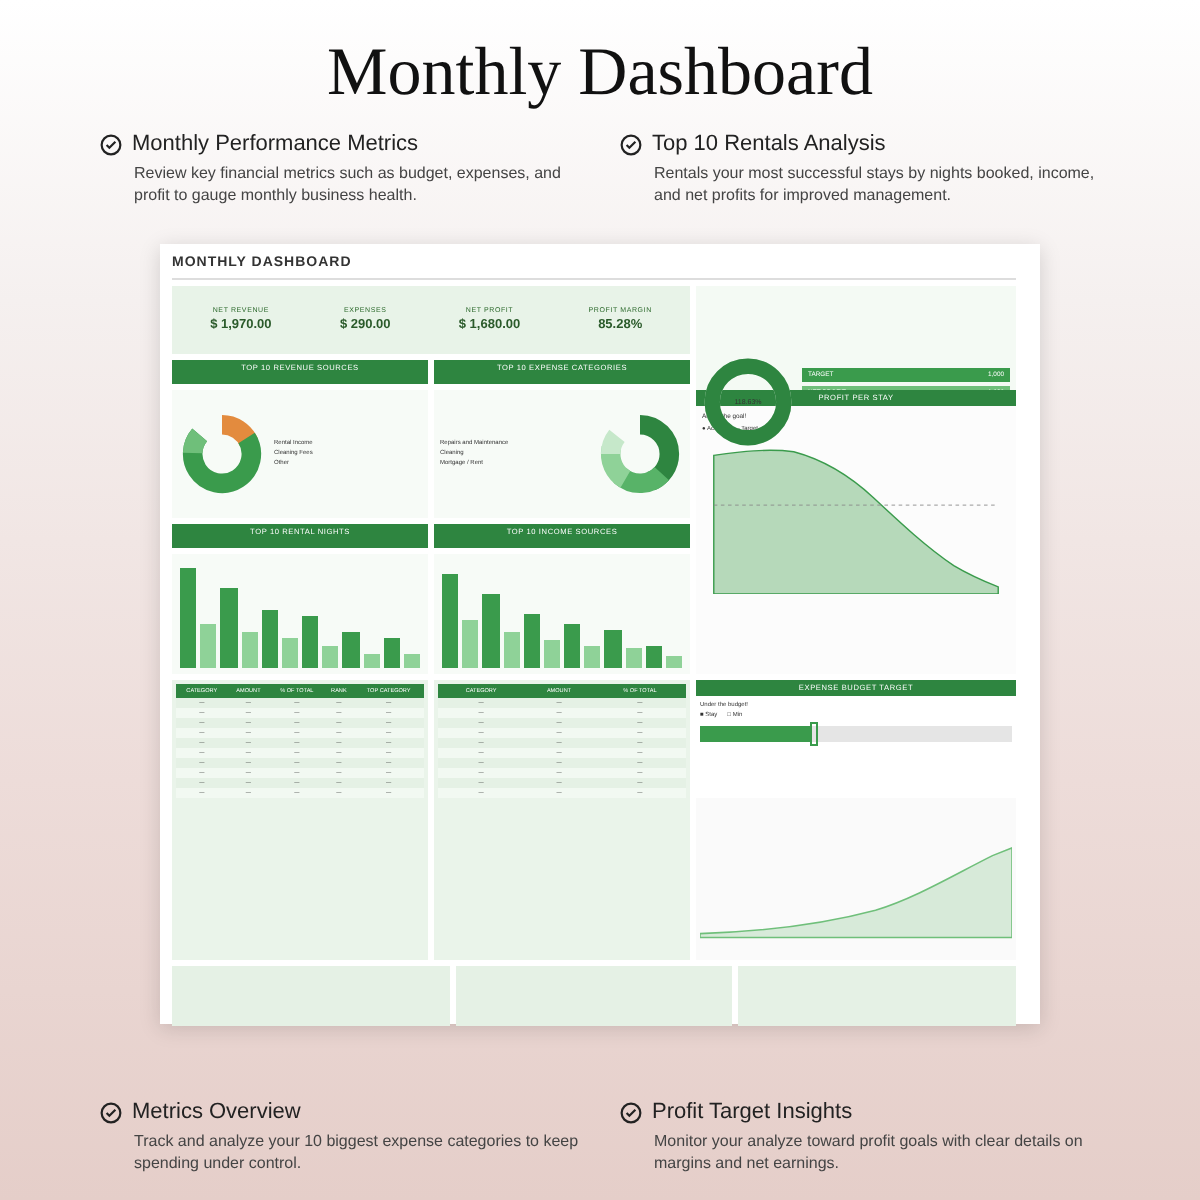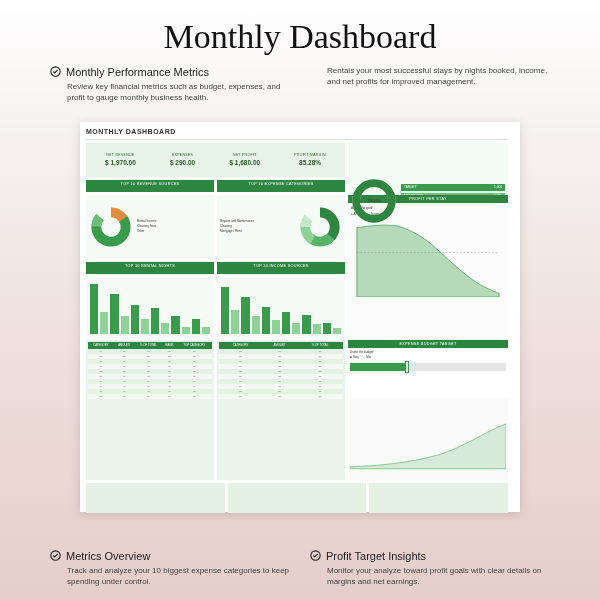--- a/index.html
+++ b/index.html
@@ -6,21 +6,21 @@
   body {
     width: 600px; height: 600px;
     background: linear-gradient(180deg, #ffffff 0%, #f5f0ef 25%, #eddcd9 65%, #e5cec9 100%);
     font-family: Georgia, serif;
     overflow: hidden;
     position: relative;
   }
   .title { text-align: center; font-size: 34px; padding: 18px 0 10px 0; color: #111; font-weight: 400;}
   .features { display: flex; justify-content: space-between; padding: 0 50px 10px 50px; gap: 20px; font-family: Helvetica, Arial, sans-serif;}
   .feature { flex: 1; }
-  .feature h3 { font-size: 11px; font-weight: 500; color: #222; margin-bottom: 4px; display:flex; align-items:flex-start; gap:5px;}
+  .feature h3 { font-size: 11px; font-weight: 500; color: #222; margin-bottom: 4px; display:flex; align-items:center; gap:5px;}
   .feature p { font-size: 8px; line-height: 1.35; color: #444; padding-left: 17px;}
   .check-icon { width: 11px; height: 11px; display:inline-block; }
   .check-icon svg { width:100%; height:100%; stroke:#222; stroke-width:2; fill:none;}
   .features-bottom { position:absolute; bottom:12px; left:0; right:0; display: flex; justify-content: space-between; padding: 0 50px; gap: 20px; font-family: Helvetica, Arial, sans-serif;}
 
   .dashboard {
     margin: 8px auto 0; width: 440px; height: 390px; background: #fff;
     box-shadow: 0 2px 10px rgba(0,0,0,0.15);
     font-family: Helvetica, Arial, sans-serif;
     font-size: 4.5px;
@@ -87,20 +87,27 @@
     <h3>
         <span class="check-icon"><svg viewBox="0 0 20 20">
             <circle cx="10" cy="10" r="8.5"></circle>
             <path d="M6 10l2.5 2.5L14 7"></path>
           </svg></span>
         <span>Monthly Performance Metrics</span>
       </h3>
     <p>Review key financial metrics such as budget, expenses, and profit to gauge monthly business health.</p>
   </div>
   <div class="feature">
+    <h3>
+        <span class="check-icon"><svg viewBox="0 0 20 20">
+            <circle cx="10" cy="10" r="8.5"></circle>
+            <path d="M6 10l2.5 2.5L14 7"></path>
+          </svg></span>
+        <span>Top 10 Rentals Analysis</span>
+      </h3>
     <p>Rentals your most successful stays by nights booked, income, and net profits for improved management.</p>
   </div>
 </div>
 
 <div class="dashboard">
   <div class="db-title">MONTHLY DASHBOARD</div>
 
   <div class="kpi-bar">
     <div class="kpi">
         <div class="kpi-label">NET REVENUE</div>

